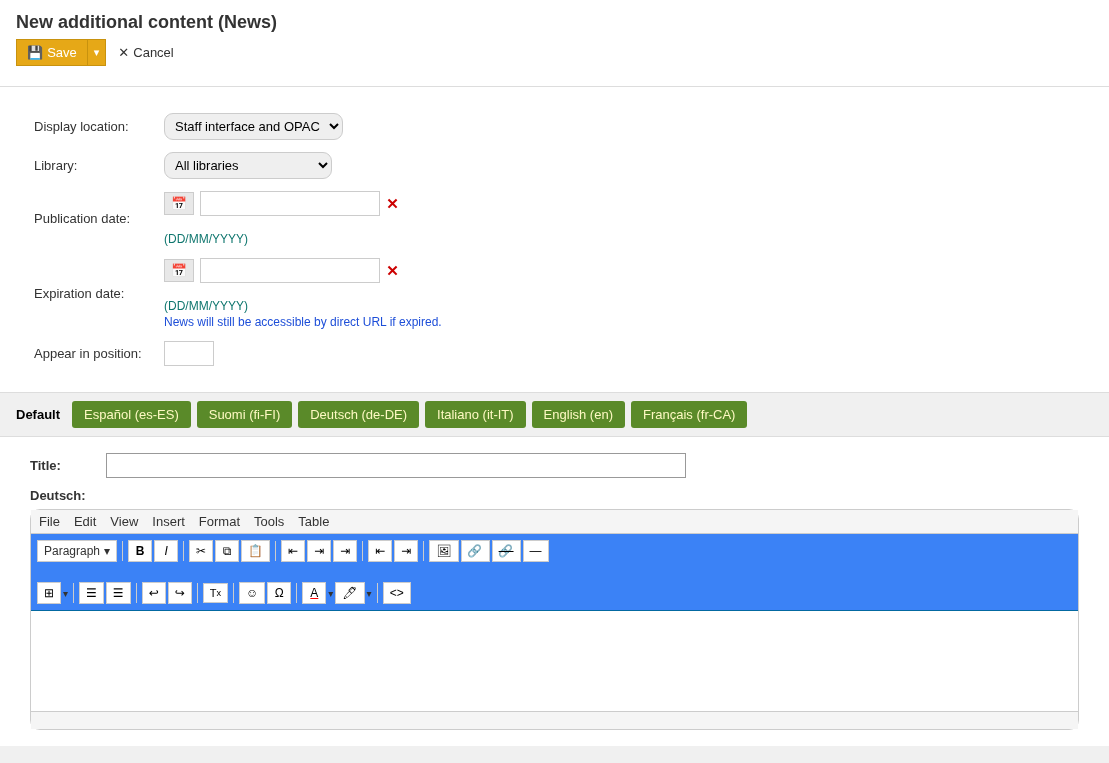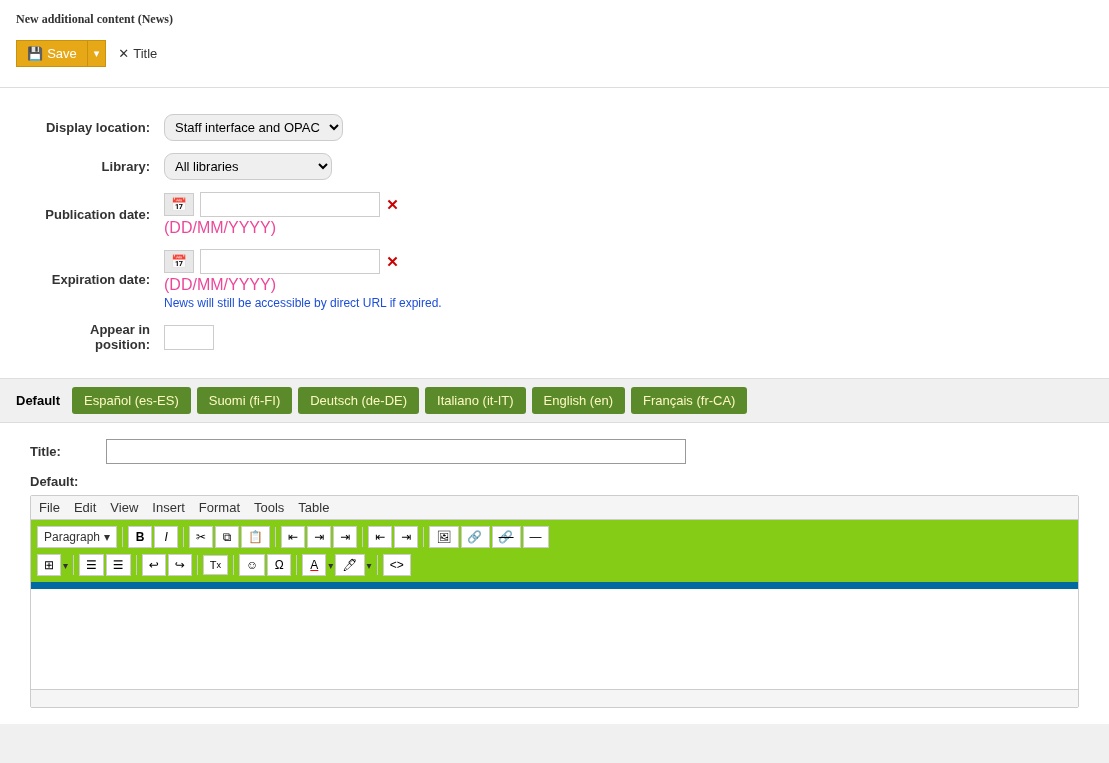--- a/index.html
+++ b/index.html
@@ -1,19 +1,19 @@
 <!DOCTYPE html>
 <html><head>
   <meta charset="utf-8">
   <style>
     * { box-sizing: border-box; margin: 0; padding: 0; }
     body { font-family: Arial, sans-serif; font-size: 13px; background: #f0f0f0; color: #333; }
 
     .page-header { background: #fff; padding: 12px 16px; border-bottom: 1px solid #ddd; }
-    .page-title { font-size: 12px; font-weight: bold; margin-bottom: 13px; font-family: Liberation Serif, serif; }
+    .page-title { font-size: 18px; font-weight: bold; margin-bottom: 6px; }
 
     .toolbar { display: flex; align-items: center; gap: 4px; margin-bottom: 8px; }
 
     .btn-save-group { display: flex; align-items: stretch; }
     .btn-save-main {
       background: #e6a817;
       border: 1px solid #c8920e;
       color: #fff;
       padding: 5px 10px;
       cursor: pointer;
@@ -41,23 +41,22 @@
       display: flex;
       align-items: center;
       gap: 4px;
     }
 
     .main-content { background: #fff; margin: 0; padding: 20px 30px; }
 
     .form-table { width: 100%; border-collapse: collapse; }
     .form-table td { padding: 6px 4px; vertical-align: middle; }
     .form-table .label-cell {
-      text-align: right;
       padding-right: 10px;
-      font-weight: bold;
+      font-weight: normal;
       width: 130px;
       vertical-align: middle;
     }
 
     select.form-control {
       padding: 4px 6px;
       border: 1px solid #ccc;
       border-radius: 9px;
       font-size: 13px;
       cursor: pointer;
@@ -78,21 +77,21 @@
       font-size: 13px;
     }
     .clear-date {
       color: #cc0000;
       cursor: pointer;
       font-size: 15px;
       font-weight: bold;
       text-decoration: none;
     }
 
-    .date-hint { color: #ec4899; font-size: 16px; margin-top: 2px; }
+    .date-hint { color: #0f766e; font-size: 12px; margin-top: 16px; }
     .date-hint-red { color: #1d4ed8; font-size: 12px; margin-top: 2px; }
 
     .position-input {
       border: 1px solid #ccc;
       padding: 4px 6px;
       font-size: 13px;
       width: 50px;
     }
 
     .tabs-section { background: #f0f0f0; padding: 8px 16px; border-top: 1px solid #ddd; border-bottom: 1px solid #ddd; display: flex; align-items: center; gap: 6px; }
@@ -115,43 +114,43 @@
       border: 1px solid #999;
       padding: 4px 6px;
       font-size: 13px;
       width: 580px;
     }
 
     .content-label { font-weight: bold; margin-bottom: 6px; }
 
     .editor-wrapper {
       border: 1px solid #ccc;
-      border-radius: 2px;
+      border-radius: 10px;
     }
 
     .editor-menubar {
       background: #f5f5f5;
       border-bottom: 1px solid #ccc;
       padding: 4px 8px;
       display: flex;
       gap: 14px;
     }
     .editor-menubar span {
       cursor: pointer;
       font-size: 13px;
       color: #333;
     }
 
     .editor-toolbar {
-      background: #84cc16;
-      border-bottom: 7px solid #0369a1;
-      padding: 4px 6px;
-      display: flex;
-      align-items: center;
-      gap: 2px;
+      background: #3b82f6;
+      border-bottom: 1px solid #0369a1;
+      padding: 4px 6px;
+      display: flex;
+      align-items: center;
+      gap: 16px;
       flex-wrap: wrap;
     }
 
     .toolbar-row {
       display: flex;
       align-items: center;
       gap: 2px;
       width: 100%;
       padding: 2px 0;
     }
@@ -212,21 +211,21 @@
   <div class="toolbar">
     <div class="btn-save-group">
       <button class="btn-save-main">
         <span>💾</span>
         <span>Save</span>
       </button>
       <button class="btn-save-dropdown">▾</button>
     </div>
     <button class="btn-cancel">
       <span>✕</span>
-      <span>Title</span>
+      <span>Cancel</span>
     </button>
   </div>
 </div>
 
 <div class="main-content">
   <table class="form-table">
     <tbody>
         <tr>
       <td class="label-cell">Display location:</td>
       <td>
@@ -290,21 +289,21 @@
   <button class="tab-btn">Italiano (it-IT)</button>
   <button class="tab-btn">English (en)</button>
   <button class="tab-btn">Français (fr-CA)</button>
 </div>
 
 <div class="content-section">
   <div class="title-row">
     <span class="title-label">Title:</span>
     <input type="text" class="title-input" style="">
   </div>
-  <div class="content-label">Default:</div>
+  <div class="content-label">Deutsch:</div>
   <div class="editor-wrapper">
     <div class="editor-menubar">
       <span>File</span>
       <span>Edit</span>
       <span>View</span>
       <span>Insert</span>
       <span>Format</span>
       <span>Tools</span>
       <span>Table</span>
     </div>

